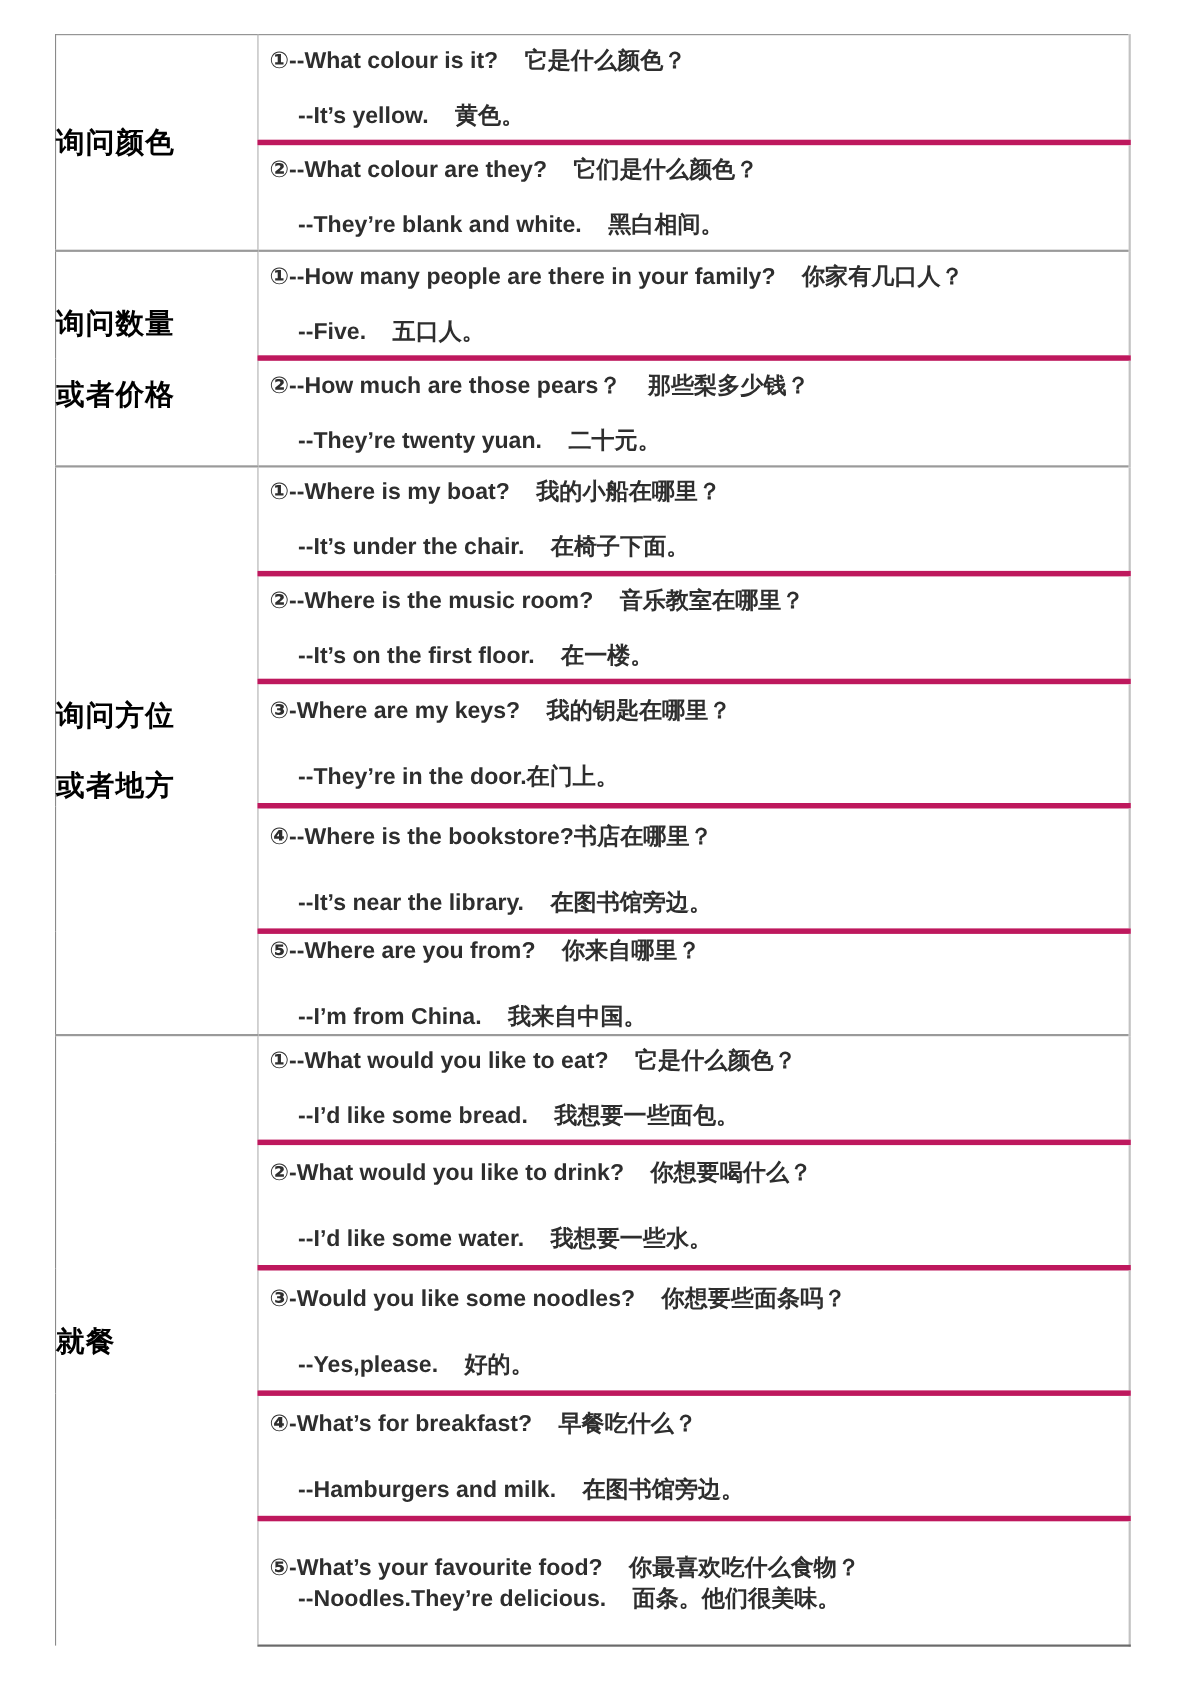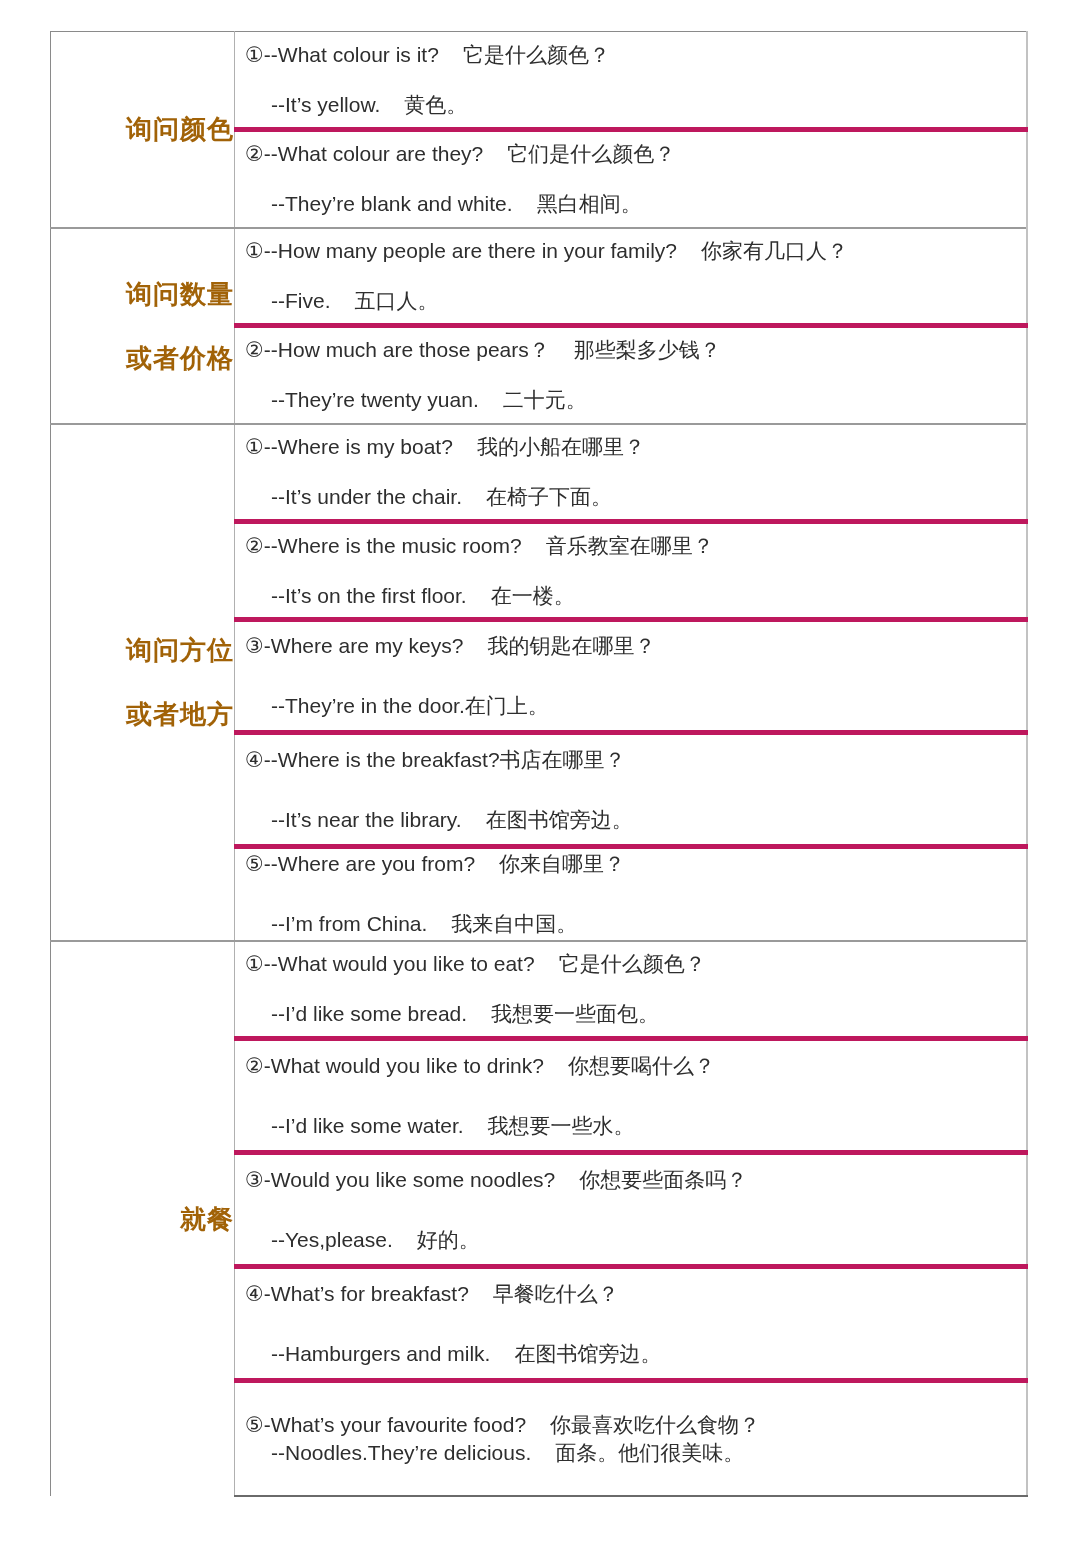--- a/index.html
+++ b/index.html
@@ -23,24 +23,24 @@
       table-layout: fixed;
     }
     .doc-table td {
       padding: 0;
       vertical-align: middle;
     }
     .cat-cell {
       width: 183px;
       border-left: 1.5px solid #8a8a8a;
       border-right: 1.5px solid #b0b0b0;
-      text-align: right;
+      text-align: left;
       font-weight: bold;
       font-size: 26px;
-      color: #a16207;
+      color: #000000;
       line-height: 64px;
       letter-spacing: 1px;
     }
     .cat-cell .line {
       display: block;
     }
     .group-top td {
       border-top: 2.5px solid #9a9a9a;
     }
     .first-group td {
@@ -49,20 +49,21 @@
     .qa-cell {
       border-right: 2px solid #c2c2c2;
       border-top: 5px solid #be185d;
       padding-left: 10px !important;
       font-size: 21px;
       color: #2e2e2e;
     }
     .qa-line {
       display: block;
       white-space: nowrap;
+      font-weight: bold;
     }
     .qa-line .cn {
       margin-left: 24px;
     }
     .qa-line .cn.tight {
       margin-left: 0;
     }
     .answer {
       padding-left: 26px;
     }
@@ -126,21 +127,21 @@
       </td>
     </tr>
     <tr style="height:113px">
       <td class="qa-cell">
         <span class="qa-line"><span>③-Where are my keys?</span><span class="cn">我的钥匙在哪里？</span></span>
         <span class="qa-line answer" style="margin-top:32px"><span>--They’re in the door.</span><span class="cn tight">在门上。</span></span>
       </td>
     </tr>
     <tr style="height:114px">
       <td class="qa-cell">
-        <span class="qa-line"><span>④--Where is the breakfast?</span><span class="cn tight">书店在哪里？</span></span>
+        <span class="qa-line"><span>④--Where is the bookstore?</span><span class="cn tight">书店在哪里？</span></span>
         <span class="qa-line answer" style="margin-top:32px"><span>--It’s near the library.</span><span class="cn">在图书馆旁边。</span></span>
       </td>
     </tr>
     <tr style="height:94px">
       <td class="qa-cell">
         <span class="qa-line"><span>⑤--Where are you from?</span><span class="cn">你来自哪里？</span></span>
         <span class="qa-line answer" style="margin-top:32px"><span>--I’m from China.</span><span class="cn">我来自中国。</span></span>
       </td>
     </tr>
 

